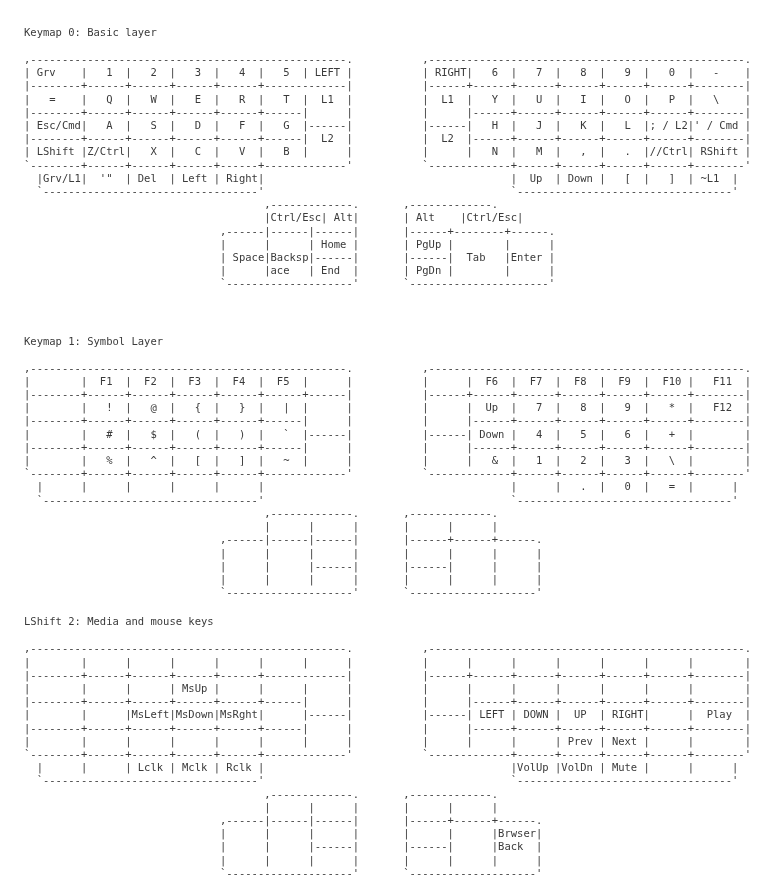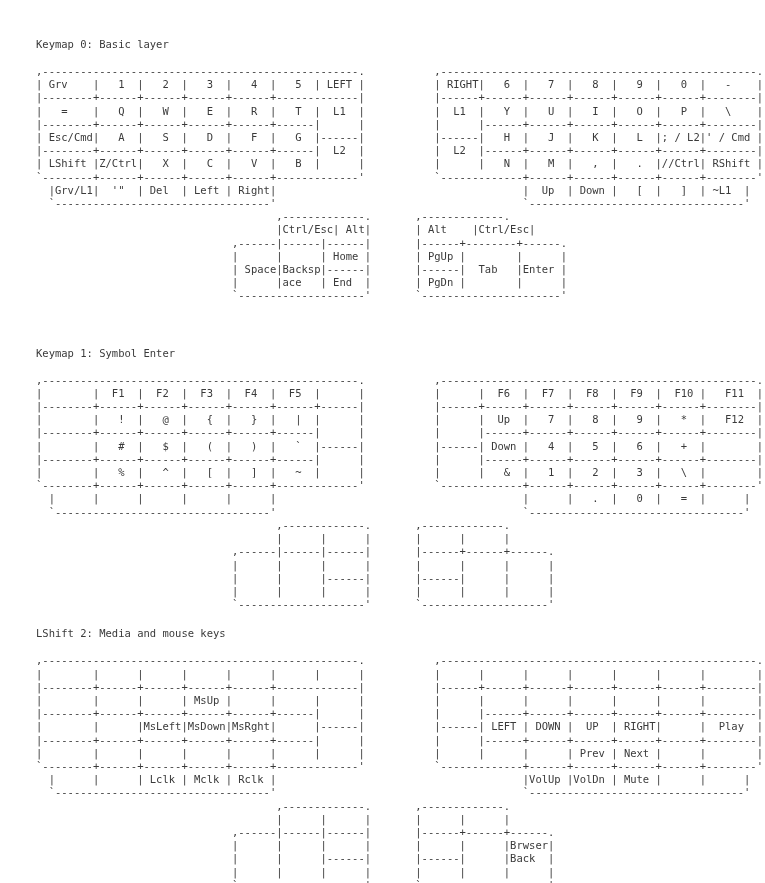--- a/index.html
+++ b/index.html
@@ -10,21 +10,21 @@
   .doc {
     width: 765px;
     height: 883px;
     box-sizing: border-box;
     padding: 22px 0 0 20px;
     background: #ffffff;
     overflow: hidden;
     font-family: "DejaVu Sans Mono", "Liberation Mono", monospace;
     color: #3a3a3a;
   }
-  .keymap-section { margin: 16px; }
+  .keymap-section { margin: 4px; }
   .keymap-section.s0 { margin-bottom: 44px; }
   .keymap-section.s1 { margin-bottom: 16px; }
   .km-title {
     font-size: 10.5px;
     line-height: 13px;
     font-weight: normal;
     white-space: pre;
     color: #3a3a3a;
   }
   .km-art {
@@ -57,21 +57,21 @@
                                       ,-------------.       ,-------------.
                                       |Ctrl/Esc| Alt|       | Alt    |Ctrl/Esc|
                                ,------|------|------|       |------+--------+------.
                                |      |      | Home |       | PgUp |        |      |
                                | Space|Backsp|------|       |------|  Tab   |Enter |
                                |      |ace   | End  |       | PgDn |        |      |
                                `--------------------'       `----------------------'</pre>
   </section>
 
   <section class="keymap-section s1">
-    <div class="km-title">Keymap 1: Symbol Enter</div>
+    <div class="km-title">Keymap 1: Symbol Layer</div>
     <pre class="km-art">,--------------------------------------------------.           ,--------------------------------------------------.
 |        |  F1  |  F2  |  F3  |  F4  |  F5  |      |           |      |  F6  |  F7  |  F8  |  F9  |  F10 |   F11  |
 |--------+------+------+------+------+------+------|           |------+------+------+------+------+------+--------|
 |        |   !  |   @  |   {  |   }  |   |  |      |           |      |  Up  |   7  |   8  |   9  |   *  |   F12  |
 |--------+------+------+------+------+------|      |           |      |------+------+------+------+------+--------|
 |        |   #  |   $  |   (  |   )  |   `  |------|           |------| Down |   4  |   5  |   6  |   +  |        |
 |--------+------+------+------+------+------|      |           |      |------+------+------+------+------+--------|
 |        |   %  |   ^  |   [  |   ]  |   ~  |      |           |      |   &amp;  |   1  |   2  |   3  |   \  |        |
 `--------+------+------+------+------+-------------'           `-------------+------+------+------+------+--------'
   |      |      |      |      |      |                                       |      |   .  |   0  |   =  |      |

